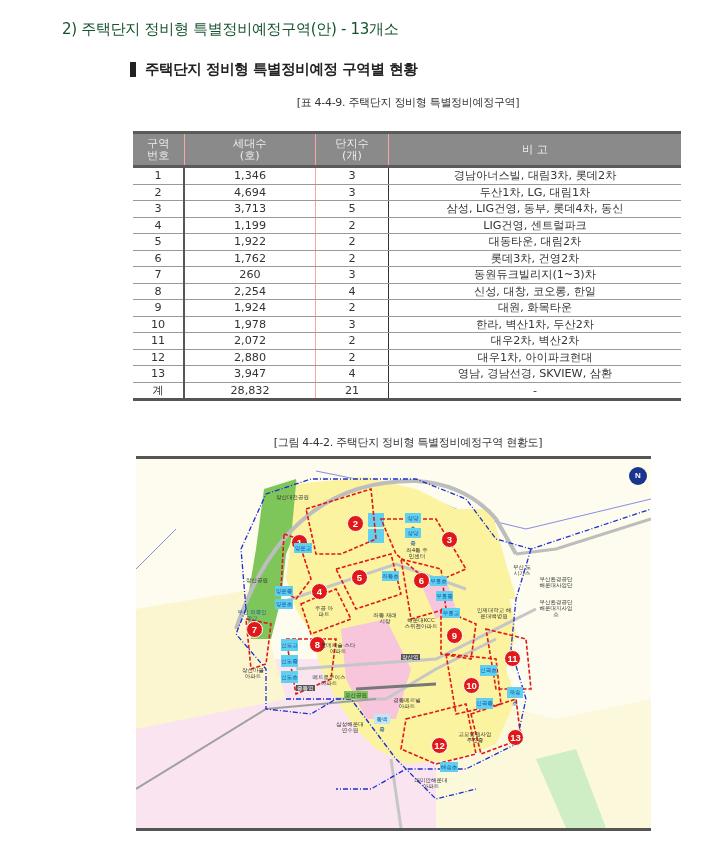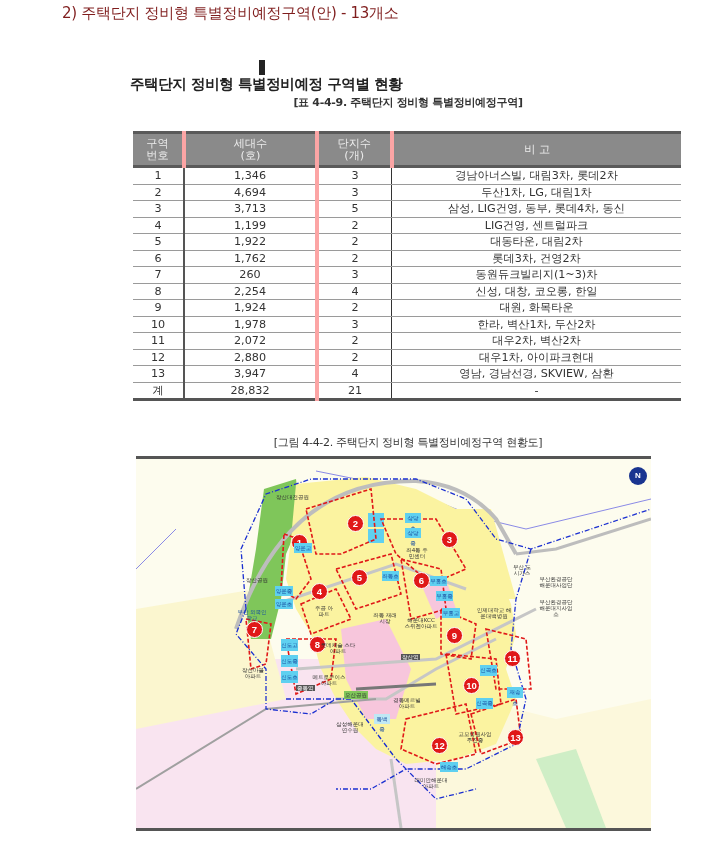--- a/index.html
+++ b/index.html
@@ -1,28 +1,28 @@
 <!DOCTYPE html>
 <html><head>
 <meta charset="utf-8">
 <style>
   html,body{margin:0;padding:0;background:#ffffff;}
   body{width:706px;height:843px;position:relative;overflow:hidden;font-family:"DejaVu Sans","Liberation Sans",sans-serif;color:#333;}
-  .section-title{position:absolute;left:62px;top:4px;font-size:15px;color:#7f1d1d;letter-spacing:-0.3px;}
-  .sub-title{position:absolute;left:130px;top:60px;font-size:14.5px;font-weight:bold;color:#222;letter-spacing:-0.4px;display:flex;align-items:center;flex-direction:column;}
+  .section-title{position:absolute;left:62px;top:20px;font-size:15px;color:#14532d;letter-spacing:-0.3px;}
+  .sub-title{position:absolute;left:130px;top:60px;font-size:14.5px;font-weight:bold;color:#222;letter-spacing:-0.4px;display:flex;align-items:center;}
   .sub-title .bar{display:inline-block;width:6px;height:15px;background:#222;margin-right:9px;}
   .caption{position:absolute;font-size:11px;color:#333;letter-spacing:-0.3px;text-align:center;}
-  .table-caption{left:130px;width:556px;top:95px;font-weight:bold;}
+  .table-caption{left:130px;width:556px;top:95px;}
   .fig-caption{left:130px;width:556px;top:435px;}
   table.data{position:absolute;left:133px;top:131px;width:548px;border-collapse:collapse;font-size:11.2px;color:#333;}
   table.data th{background:#8a8a8a;color:#ececec;font-weight:normal;line-height:12px;height:31px;padding:0;border-top:3px solid #5a5a5a;border-bottom:3px solid #5a5a5a;}
-  table.data th + th{border-left:4px solid #fca5a5;}
+  table.data th + th{border-left:1px solid #fca5a5;}
   table.data td{height:15.5px;padding:0;text-align:center;border-bottom:1px solid #9a9a9a;line-height:15px;}
   table.data td.c1{border-right:2px solid #555;width:50px;}
-  table.data td.c2{border-right:4px solid #fca5a5;width:130px;}
+  table.data td.c2{border-right:1px solid #fca5a5;width:130px;}
   table.data td.c3{border-right:1px solid #333;width:72px;}
   table.data tr.total td{border-bottom:3px solid #555;}
   .map{position:absolute;left:136px;top:456px;width:515px;height:369px;border-top:3px solid #555;border-bottom:3px solid #555;overflow:hidden;background:#fdfdf0;}
   .map svg{position:absolute;left:0;top:0;}
   .marker{position:absolute;width:15px;height:15px;border-radius:50%;background:#e01818;color:#fff;font-size:9.5px;font-weight:bold;text-align:center;line-height:15px;border:1px solid #fff;font-family:"Liberation Sans",sans-serif;}
   .lbl{position:absolute;font-size:5.5px;color:#333;white-space:nowrap;line-height:6px;text-align:center;}
   .school{position:absolute;background:#5fd0f0;font-size:5.5px;color:#1a4fa0;text-align:center;}
   .compass{position:absolute;left:493px;top:8px;width:14px;height:14px;border-radius:50%;background:#1a3590;color:#fff;font-size:8px;font-weight:bold;text-align:center;line-height:14px;border:2px dotted #1a3590;font-family:"Liberation Sans",sans-serif;}
 </style>
 </head>

